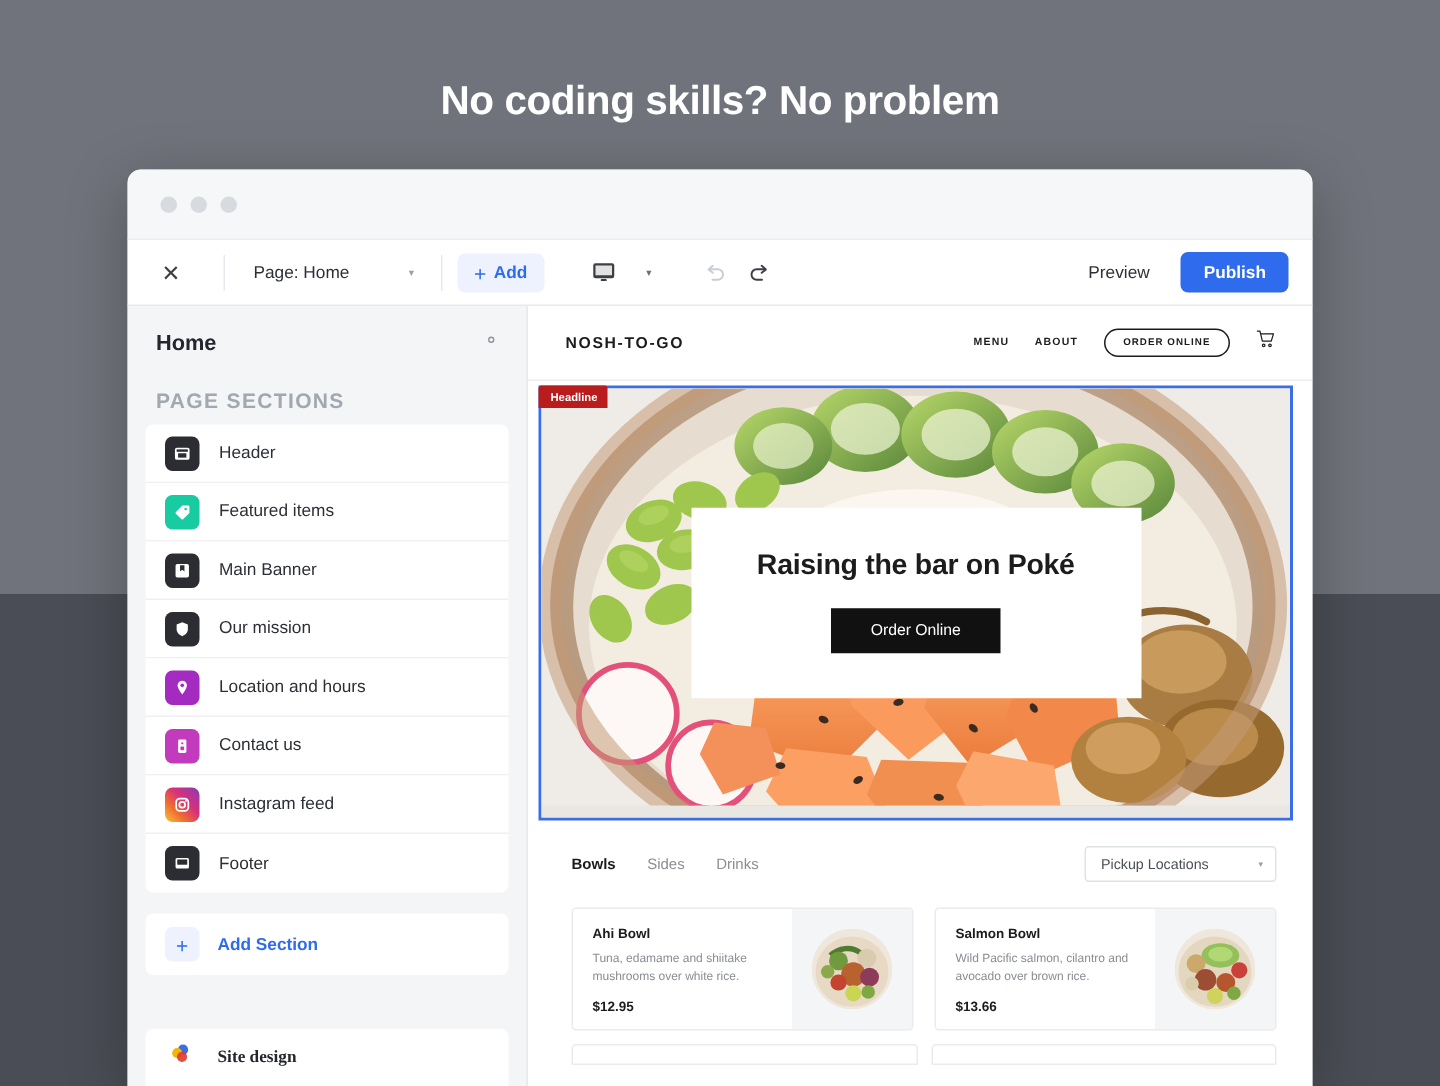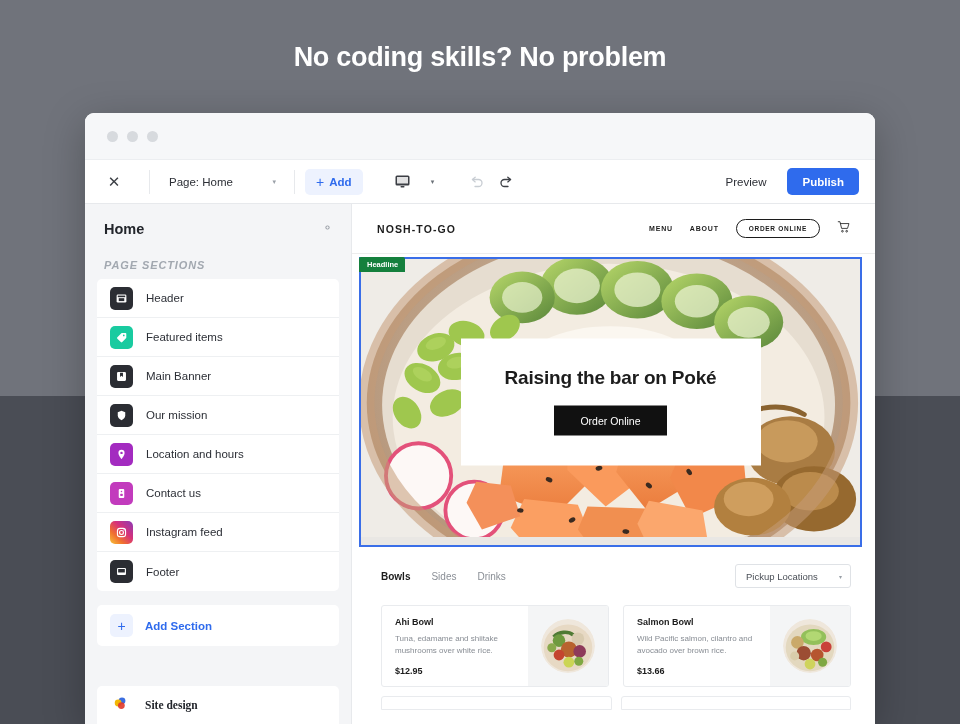--- a/index.html
+++ b/index.html
@@ -10,21 +10,21 @@
   }
   body {
     background: #70737b;
     position: relative;
   }
   .bg-bottom {
     position: absolute; left: 0; top: 396px; width: 960px; height: 328px;
     background: #4a4d55;
   }
   .headline {
-    position: absolute; top: 42px; left: 0; width: 960px;
+    position: absolute; top: 52px; left: 0; width: 960px;
     text-align: center;
     font-size: 27px; font-weight: bold; color: #ffffff;
     letter-spacing: -0.3px;
   }
 
   
   .window {
     position: absolute; left: 85px; top: 113px;
     width: 790px; height: 611px;
     background: #ffffff;
@@ -89,22 +89,22 @@
     width: 267px; background: #f4f5f7; border-right: 1px solid #e7e9ec;
     display: flex; flex-direction: column; position: relative;
   }
   .sb-head {
     display: flex; align-items: center; justify-content: space-between;
     padding: 16px 17px 0 19px;
   }
   .sb-title { font-size: 14.5px; font-weight: bold; color: #23262c; }
   .gear { color: #8e949c; cursor: pointer; }
   .sb-label {
-    font-size: 11px; font-weight: bold; letter-spacing: .9px;
-    color: #a2a8b0; padding: 21px 0 8px 19px; font-style: italic;
+    font-size: 14px; font-weight: bold; letter-spacing: .9px;
+    color: #a2a8b0; padding: 21px 0 8px 19px;
   }
   .sec-list { padding: 0 12px; }
   .sec-item {
     display: flex; align-items: center; gap: 13px;
     background: #fff; height: 39px; padding-left: 13px;
     border-bottom: 1px solid #eef0f2; cursor: pointer;
   }
   .sec-item:first-child { border-radius: 5px 5px 0 0; }
   .sec-item:last-child { border-bottom: 0; border-radius: 0 0 5px 5px; }
   .sec-ico {
@@ -146,21 +146,21 @@
   }
 
   
   .hero-wrap { position: relative; margin: 3px 6px 0 0; padding: 0 7px; }
   .hero {
     position: relative; height: 290px; border: 2px solid #3a6ee8;
     overflow: visible;
   }
   .hero-badge {
     position: absolute; top: -2px; left: -2px;
-    background: #15803d; color: #fff;
+    background: #b91c1c; color: #fff;
     font-size: 7.5px; font-weight: bold; padding: 3px 7px 3px 8px;
     border-radius: 2px 2px 0 0; z-index: 5;
   }
   .hero-img {
     position: absolute; inset: 0; overflow: hidden;
     background: #e9e7e4;
   }
   .hero-inner { position: absolute; inset: 0; }
   .overlay-card {
     position: absolute; left: 50%; top: 50%; transform: translate(-50%,-50%);
@@ -172,21 +172,21 @@
     display: inline-block; margin-top: 17px; background: #111;
     color: #fff; font-size: 10.5px; padding: 9px 26px; cursor: pointer;
   }
 
   
   .menu-sec { padding: 17px 24px 0 29px; }
   .menu-bar { display: flex; align-items: center; }
   .mtab { font-size: 10px; color: #8a8f96; margin-right: 21px; cursor: pointer; }
   .mtab.active { color: #1c1c1c; font-weight: bold; }
   .pickup {
-    margin-left: auto; width: 116px; height: 24px;
+    margin-left: auto; width: 128px; height: 24px;
     border: 1px solid #dfe2e6; border-radius: 3px;
     display: flex; align-items: center; justify-content: space-between;
     padding: 0 8px 0 10px; font-size: 9.5px; color: #4a4f57; cursor: pointer;
   }
   .pickup .caret { font-size: 6px; color: #9aa0a8; }
   .cards { display: flex; gap: 14px; margin-top: 17px; }
   .mcard {
     flex: 1; border: 1px solid #e9ebee; border-radius: 3px;
     display: flex; background: #fff; overflow: hidden; height: 82px;
   }

